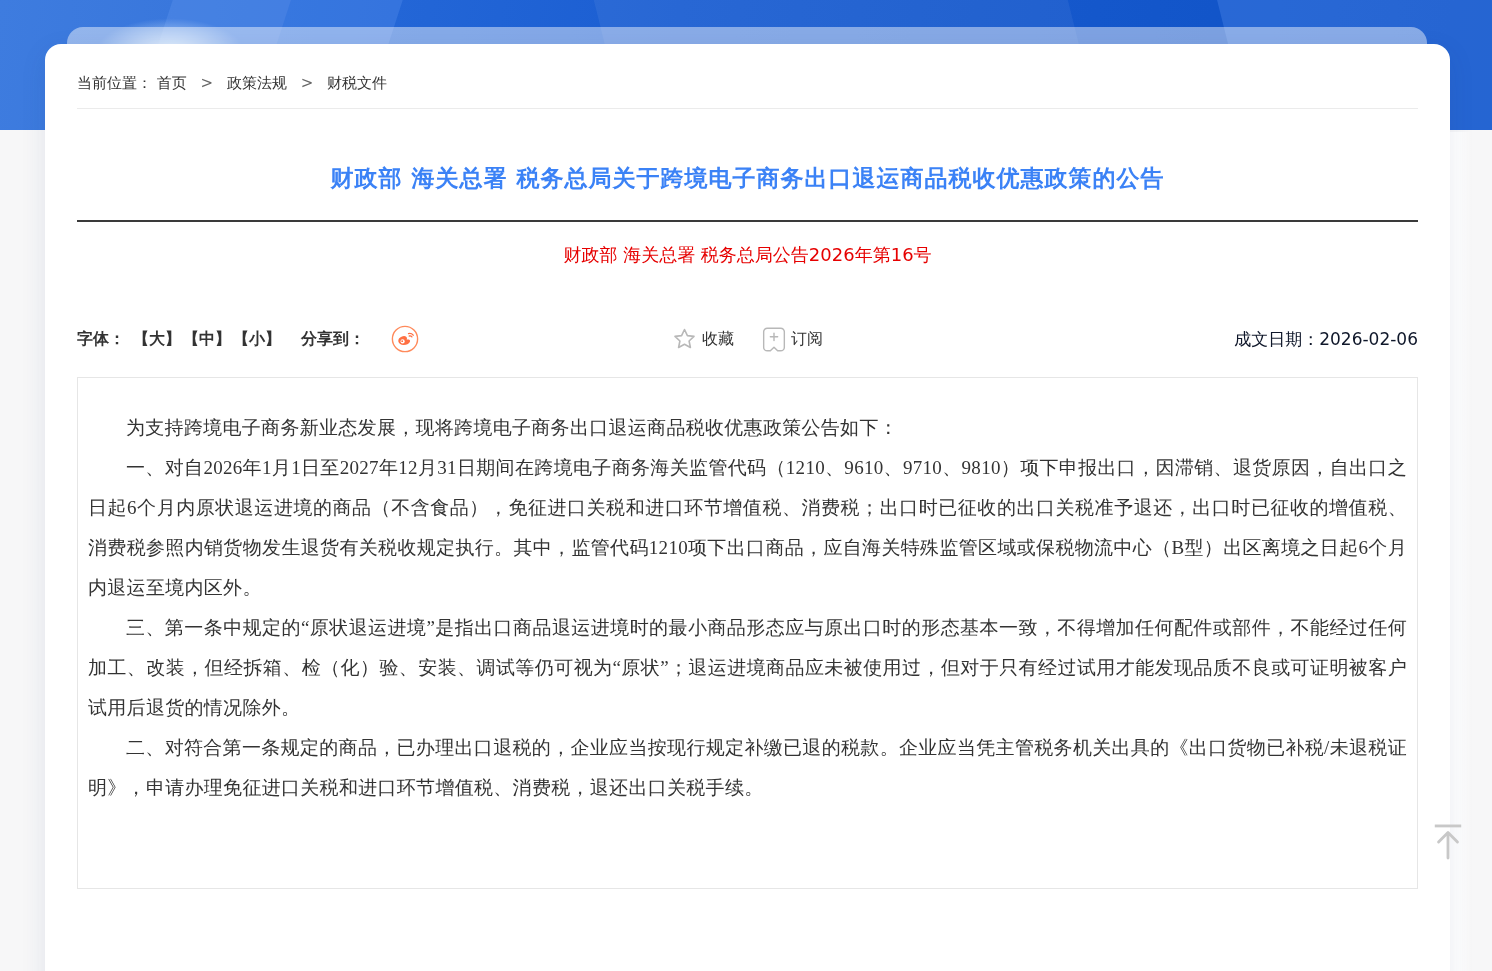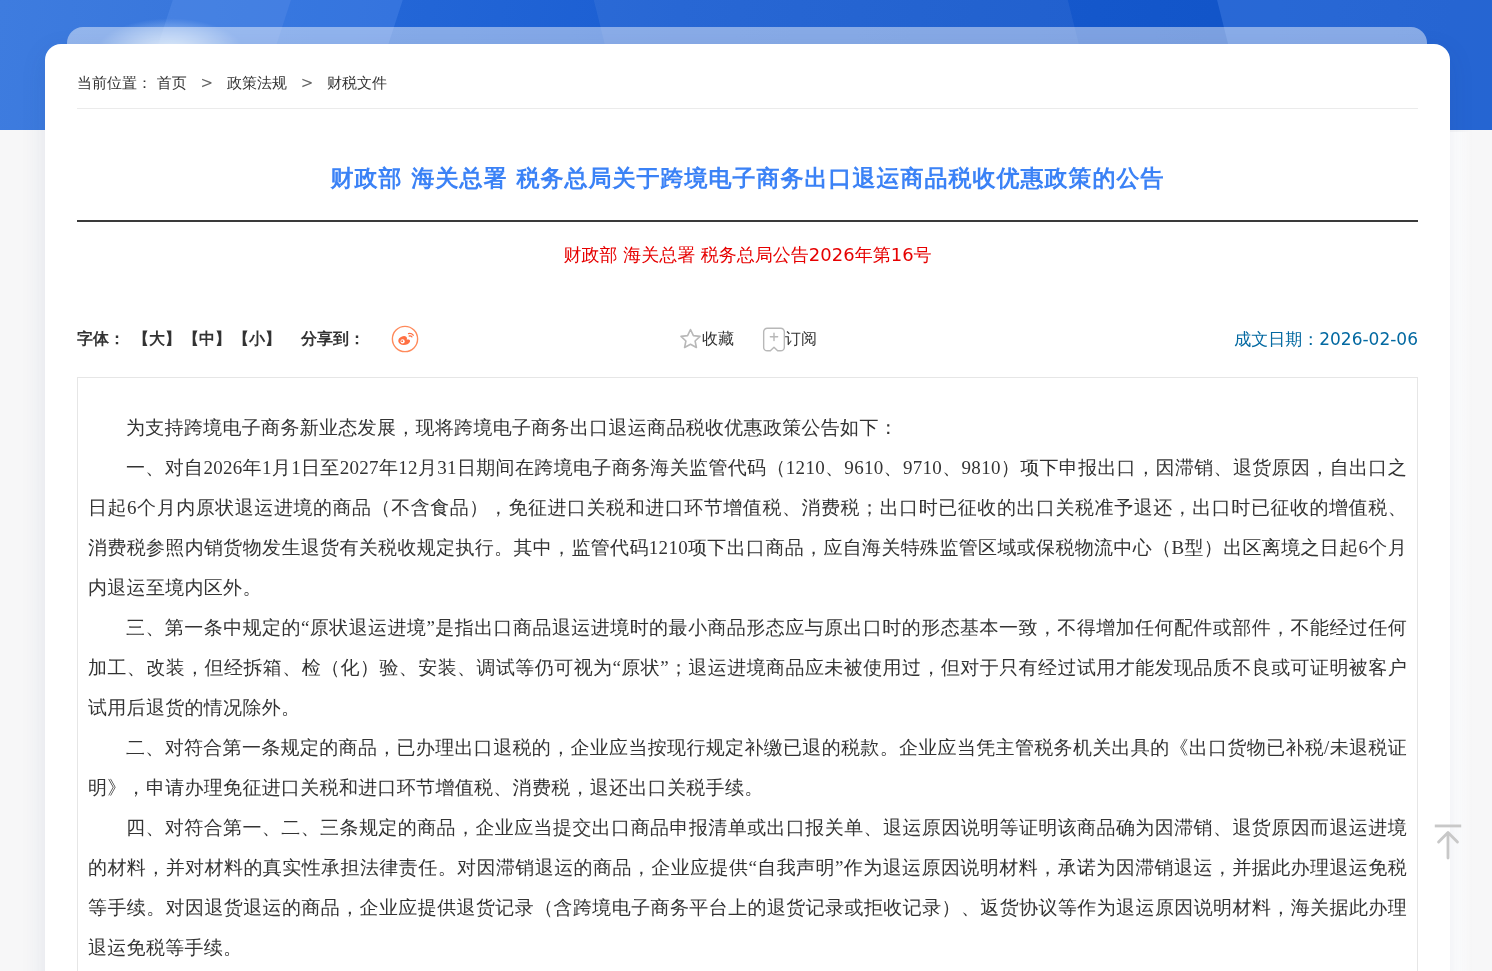--- a/index.html
+++ b/index.html
@@ -52,23 +52,23 @@
   .divider-dark{margin-top:26px;height:2px;background:#3a3a3a;}
   .doc-number{margin-top:21px;text-align:center;font-size:18px;color:#e60000;}
   
   .toolbar{margin-top:55px;position:relative;display:flex;align-items:center;font-size:16px;height:34px;}
   .tb-left{display:flex;align-items:center;font-weight:bold;}
   .tb-left .lbl{margin-right:8px;}
   .font-btn{color:#333;text-decoration:none;cursor:pointer;margin-right:2px;}
   .share-label{margin-left:18px;margin-right:26px;text-align:right;}
   .weibo{display:inline-flex;width:28px;height:28px;cursor:pointer;}
   .tb-center{position:absolute;left:50%;transform:translateX(-50%);display:flex;align-items:center;gap:28px;}
-  .tb-action{display:inline-flex;align-items:center;color:#333;text-decoration:none;cursor:pointer;}
+  .tb-action{display:inline-flex;align-items:center;gap:6px;color:#333;text-decoration:none;cursor:pointer;}
   .tb-action .icon{display:inline-flex;}
-  .tb-right{margin-left:auto;font-size:17px;color:#0369a1;}
+  .tb-right{margin-left:auto;font-size:17px;color:#0f172a;}
   
   .content-box{
     margin-top:21px;border:1px solid #e6e6e6;
     padding:30px 10px 80px 10px;box-sizing:border-box;
   }
   .content-box p{
     margin:0;font-size:19px;line-height:40px;color:#333;
     text-indent:2em;text-align:justify;letter-spacing:0.3px;font-family:Liberation Serif, serif;
   }
   
@@ -153,21 +153,20 @@
       <div class="tb-right">
         <span>成文日期：</span><span>2026-02-06</span>
       </div>
     </div>
 
     <article class="content-box">
       <p>为支持跨境电子商务新业态发展，现将跨境电子商务出口退运商品税收优惠政策公告如下：</p>
       <p>一、对自2026年1月1日至2027年12月31日期间在跨境电子商务海关监管代码（1210、9610、9710、9810）项下申报出口，因滞销、退货原因，自出口之日起6个月内原状退运进境的商品（不含食品），免征进口关税和进口环节增值税、消费税；出口时已征收的出口关税准予退还，出口时已征收的增值税、消费税参照内销货物发生退货有关税收规定执行。其中，监管代码1210项下出口商品，应自海关特殊监管区域或保税物流中心（B型）出区离境之日起6个月内退运至境内区外。</p>
       <p>三、第一条中规定的“原状退运进境”是指出口商品退运进境时的最小商品形态应与原出口时的形态基本一致，不得增加任何配件或部件，不能经过任何加工、改装，但经拆箱、检（化）验、安装、调试等仍可视为“原状”；退运进境商品应未被使用过，但对于只有经过试用才能发现品质不良或可证明被客户试用后退货的情况除外。</p>
       <p>二、对符合第一条规定的商品，已办理出口退税的，企业应当按现行规定补缴已退的税款。企业应当凭主管税务机关出具的《出口货物已补税/未退税证明》，申请办理免征进口关税和进口环节增值税、消费税，退还出口关税手续。</p>
-      <p>四、对符合第一、二、三条规定的商品，企业应当提交出口商品申报清单或出口报关单、退运原因说明等证明该商品确为因滞销、退货原因而退运进境的材料，并对材料的真实性承担法律责任。对因滞销退运的商品，企业应提供“自我声明”作为退运原因说明材料，承诺为因滞销退运，并据此办理退运免税等手续。对因退货退运的商品，企业应提供退货记录（含跨境电子商务平台上的退货记录或拒收记录）、返货协议等作为退运原因说明材料，海关据此办理退运免税等手续。</p>
     </article>
 
   </main>
 
   <a class="back-to-top">
     <span>
       <svg viewBox="0 0 36 44" width="34" height="42">
         <path d="M4 5h28" stroke="#c8c8c8" stroke-width="3"></path>
         <path d="M18 12v27M18 12l-10 10M18 12l10 10" stroke="#c8c8c8" stroke-width="3" fill="none" stroke-linecap="round" stroke-linejoin="round"></path>
       </svg>

